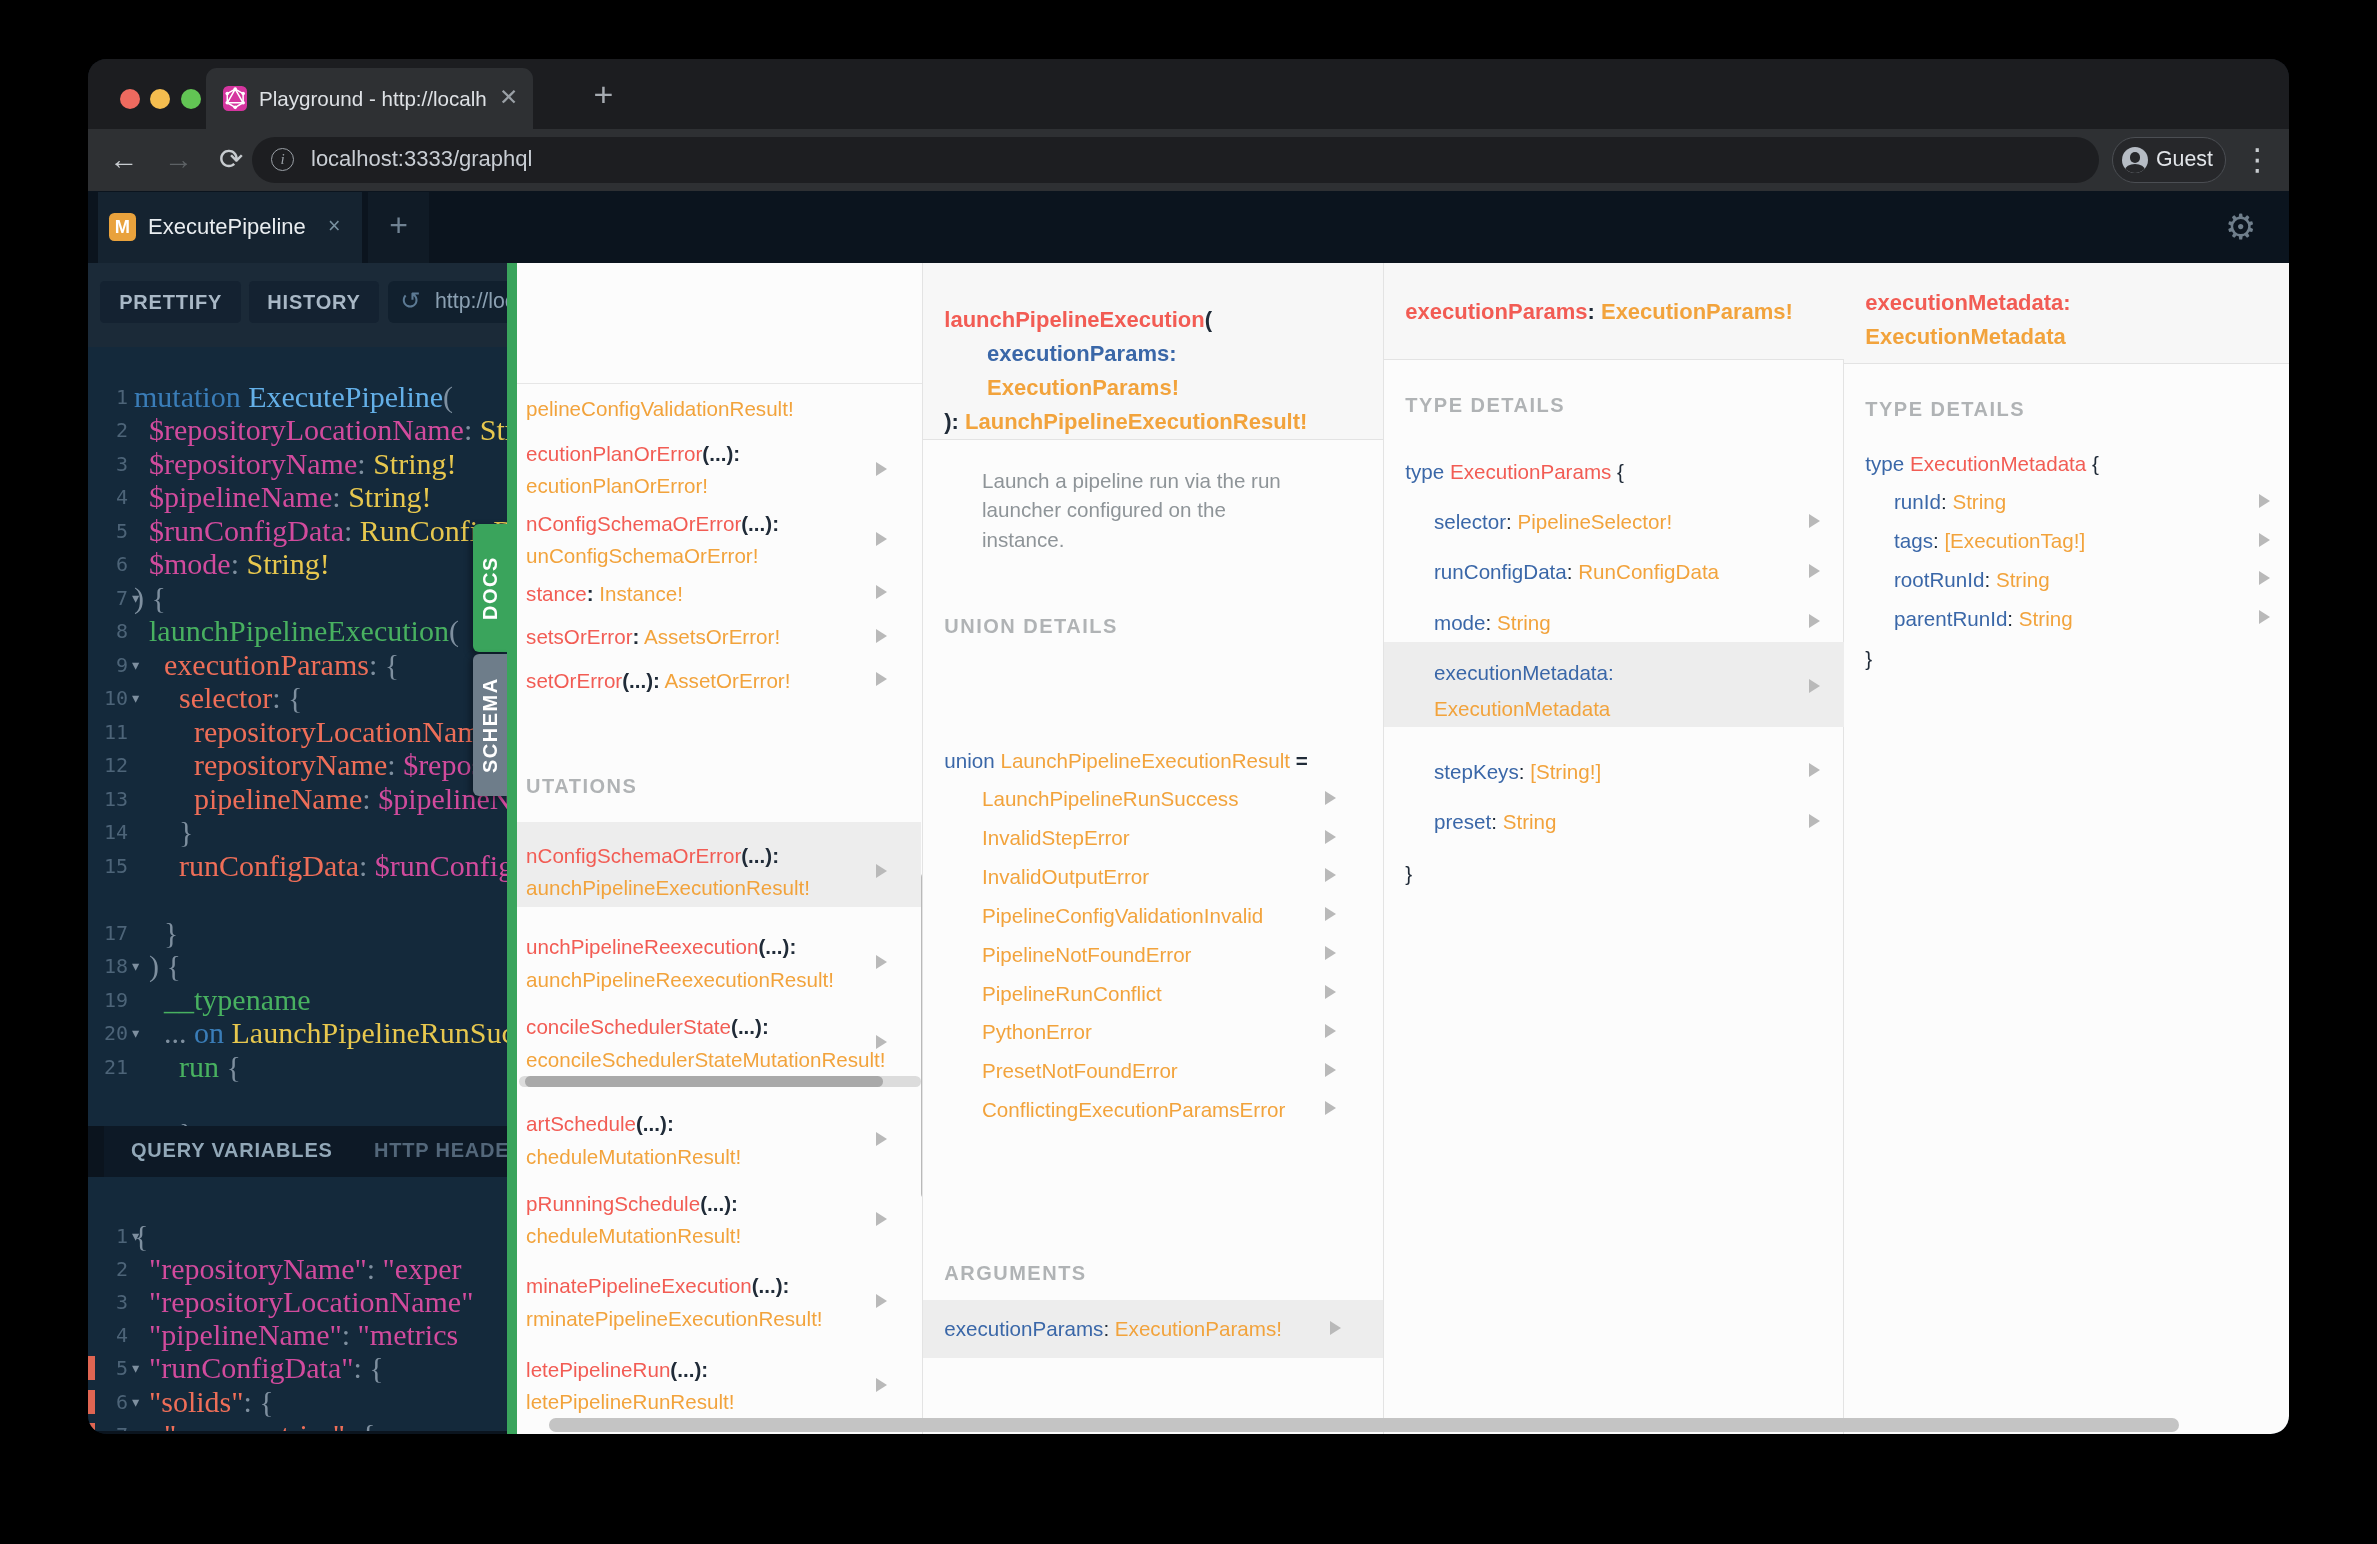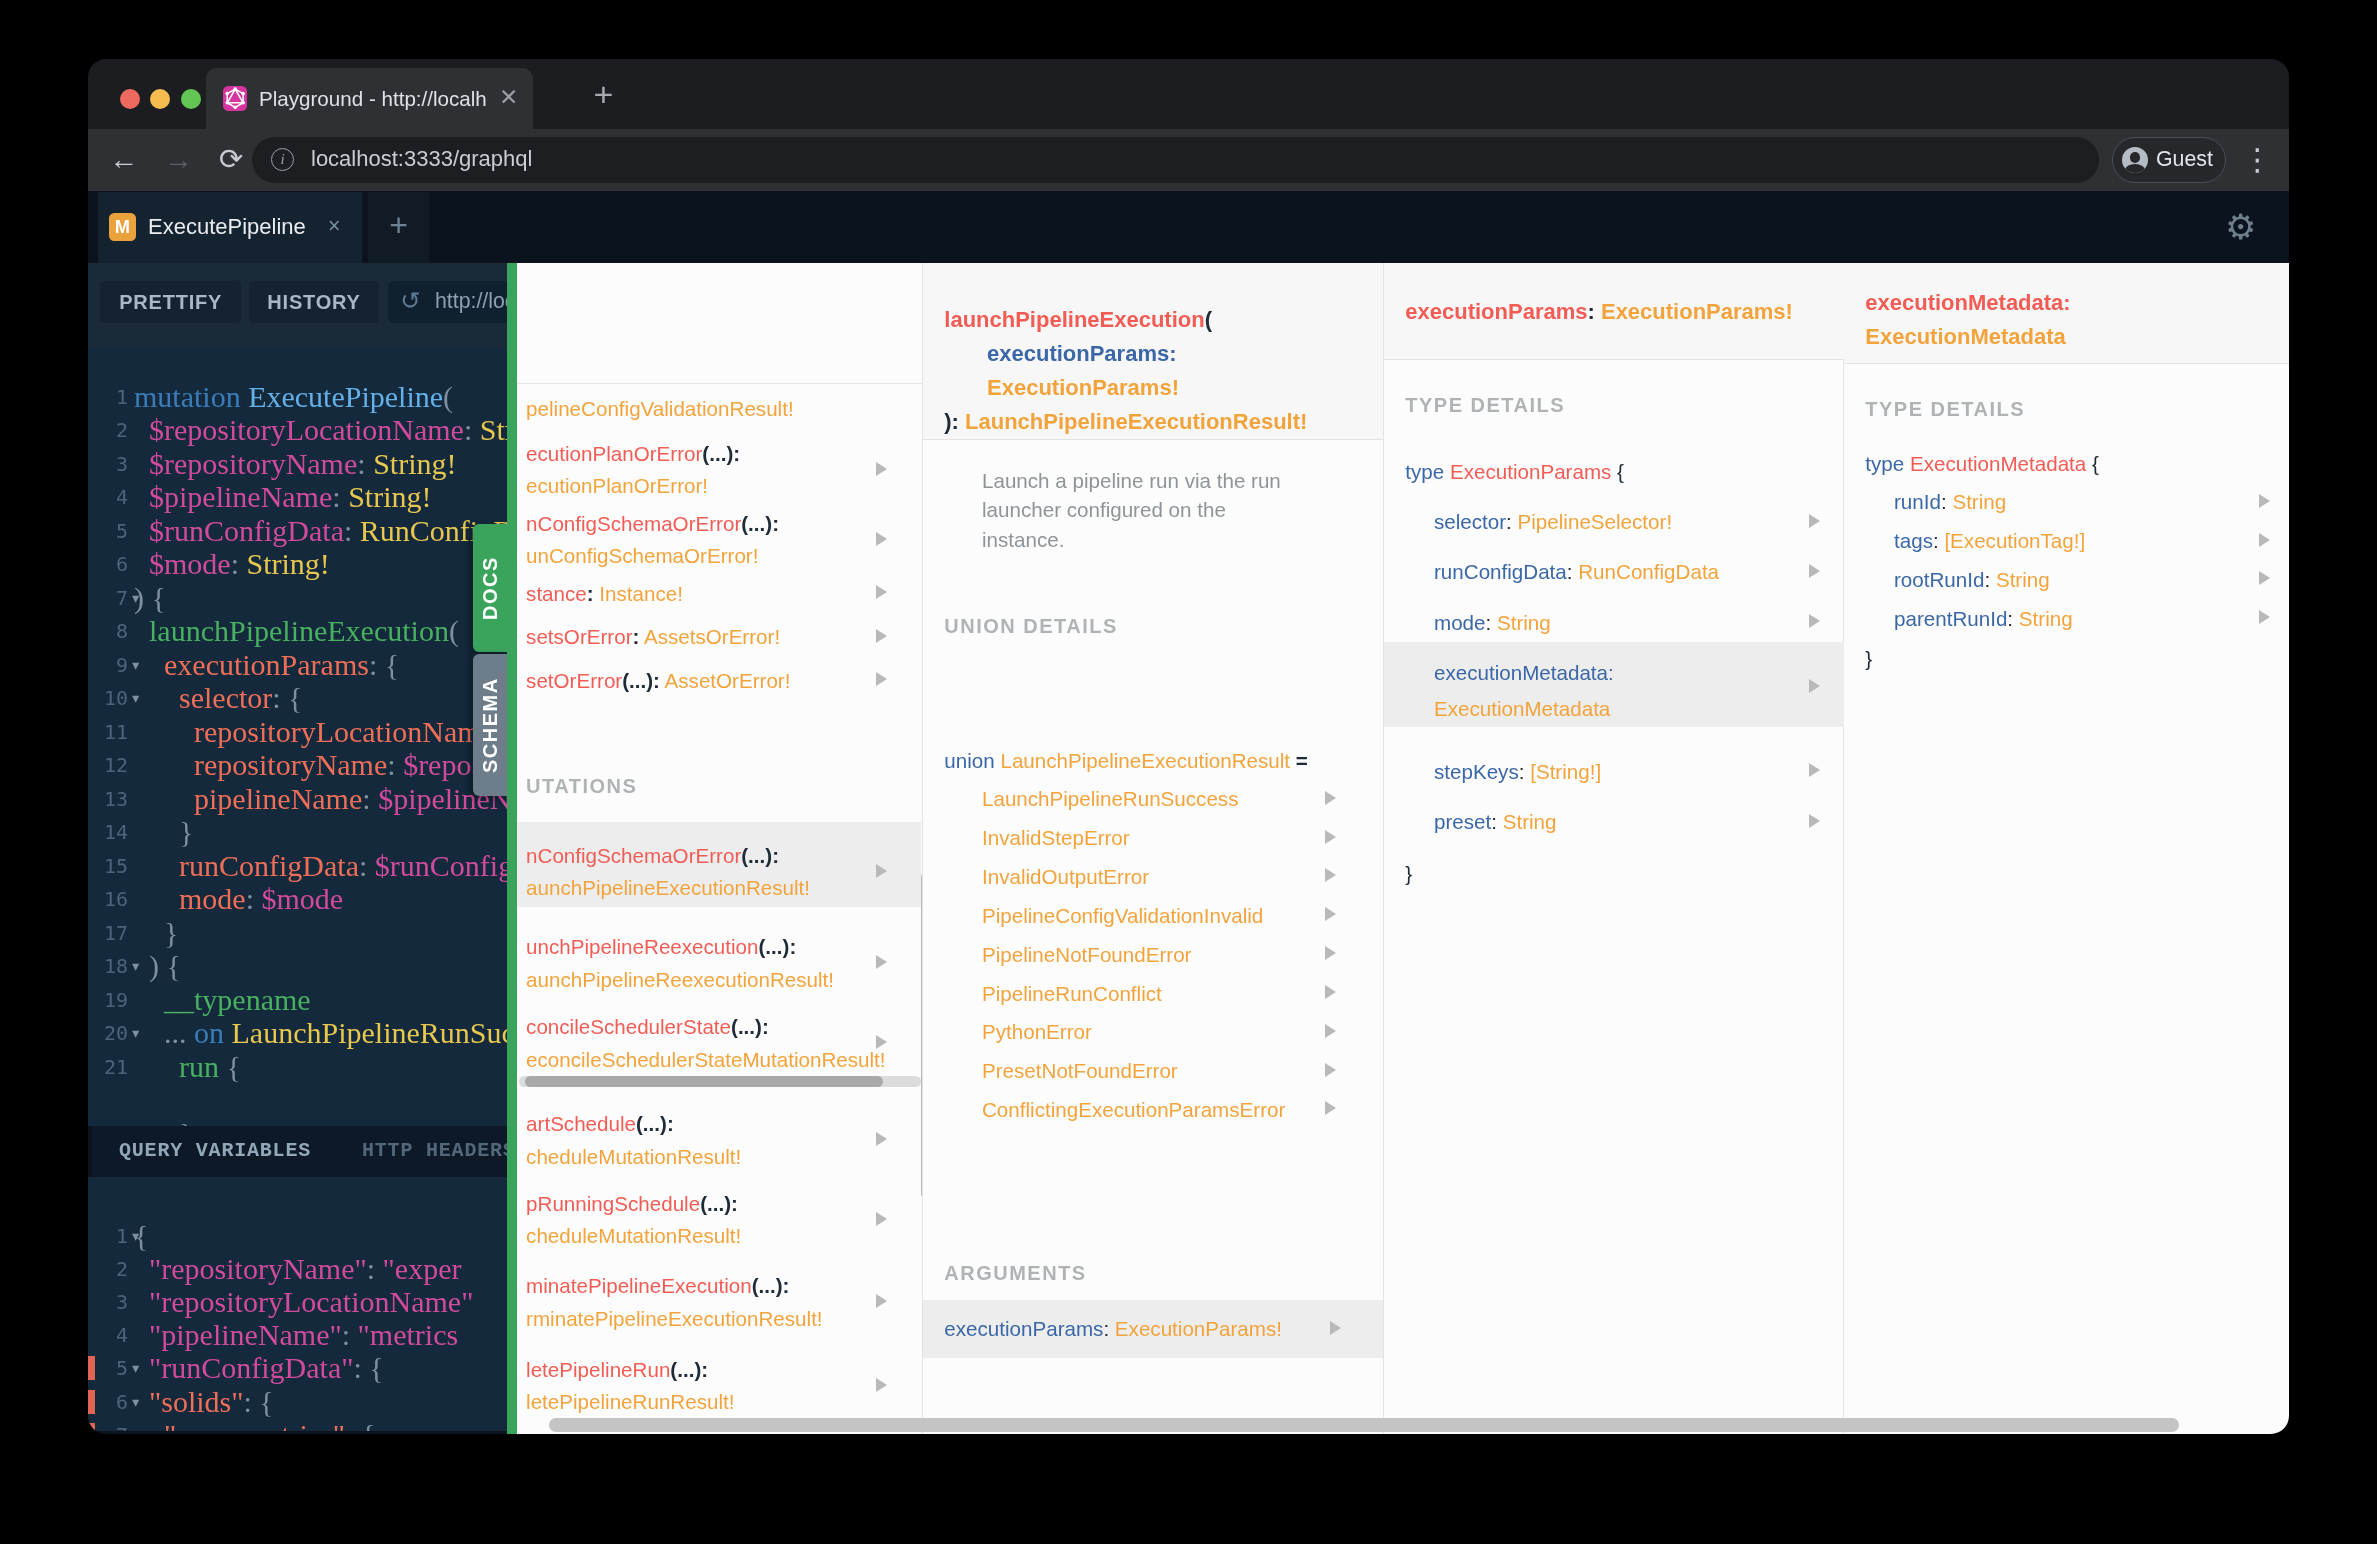--- a/index.html
+++ b/index.html
@@ -53,21 +53,21 @@
          font-size:20px;font-weight:bold;letter-spacing:0.8px;text-align:center;line-height:42px;}
   #btn-prettify{left:12.2px;width:141px;}
   #btn-history{left:161px;width:130px;}
   #endpoint{left:300px;top:17.5px;width:327px;height:42px;background:#11202e;border-radius:6.1px;}
   #endpoint-reload{left:12.2px;top:0;height:42px;line-height:40px;font-size:24.4px;color:#5c7a94;}
   #endpoint-url{left:47px;top:0;height:42px;line-height:40px;font-size:21.3px;color:#8ba0b2;white-space:nowrap;}
 
   
   #code-area,#vars-area{left:0;width:533px;overflow:hidden;}
   #code-area{top:155px;height:779px;background:#14293b;}
-  #vars-header{left:4px;top:934px;width:533px;height:64px;background:#0d1926;overflow:hidden;font-family:Liberation Mono, monospace;}
+  #vars-header{left:16px;top:934px;width:533px;height:64px;background:#0d1926;overflow:hidden;}
   #vars-tab-active{left:27px;top:0;height:51px;line-height:49px;font-size:20px;font-weight:bold;
                    letter-spacing:0.8px;color:#92a8b8;}
   #vars-tab-inactive{left:270px;top:0;height:51px;line-height:49px;font-size:20px;font-weight:bold;
                      letter-spacing:0.8px;color:#53677a;white-space:nowrap;}
   #vars-area{top:985px;height:254px;background:#14293b;}
   .code-line{position:absolute;left:0;width:533px;height:34px;}
   .ln{position:absolute;left:0;top:0;width:40px;text-align:right;color:#4d6478;
       font-size:20px;line-height:34px;font-family:"DejaVu Sans Mono",monospace;}
   .fold{position:absolute;left:44px;top:0;color:#7e8f9f;font-size:14.5px;line-height:34px;}
   .src{position:absolute;left:46px;top:0;white-space:pre;font-family:Liberation Serif, serif;
@@ -235,24 +235,20 @@
           <div class="ln">13</div>
           <div class="src"><span class="c-punct">        </span><span class="c-field">pipelineName</span><span class="c-punct">: </span><span class="c-var">$pipelineName</span></div>
         </div>
         <div class="code-line" style="top:468px;">
           <div class="ln">14</div>
           <div class="src"><span class="c-punct">      }</span></div>
         </div>
         <div class="code-line" style="top:502px;">
           <div class="ln">15</div>
           <div class="src"><span class="c-punct">      </span><span class="c-field">runConfigData</span><span class="c-punct">: </span><span class="c-var">$runConfigData</span></div>
-        </div>
-        <div class="code-line" style="top:535px;">
-          <div class="ln">16</div>
-          <div class="src"><span class="c-punct">      </span><span class="c-field">mode</span><span class="c-punct">: </span><span class="c-var">$mode</span></div>
         </div>
         <div class="code-line" style="top:569px;">
           <div class="ln">17</div>
           <div class="src"><span class="c-punct">    }</span></div>
         </div>
         <div class="code-line" style="top:602px;">
           <div class="ln">18</div>
           <div class="fold">▾</div>
           <div class="src"><span class="c-punct">  ) {</span></div>
         </div>

